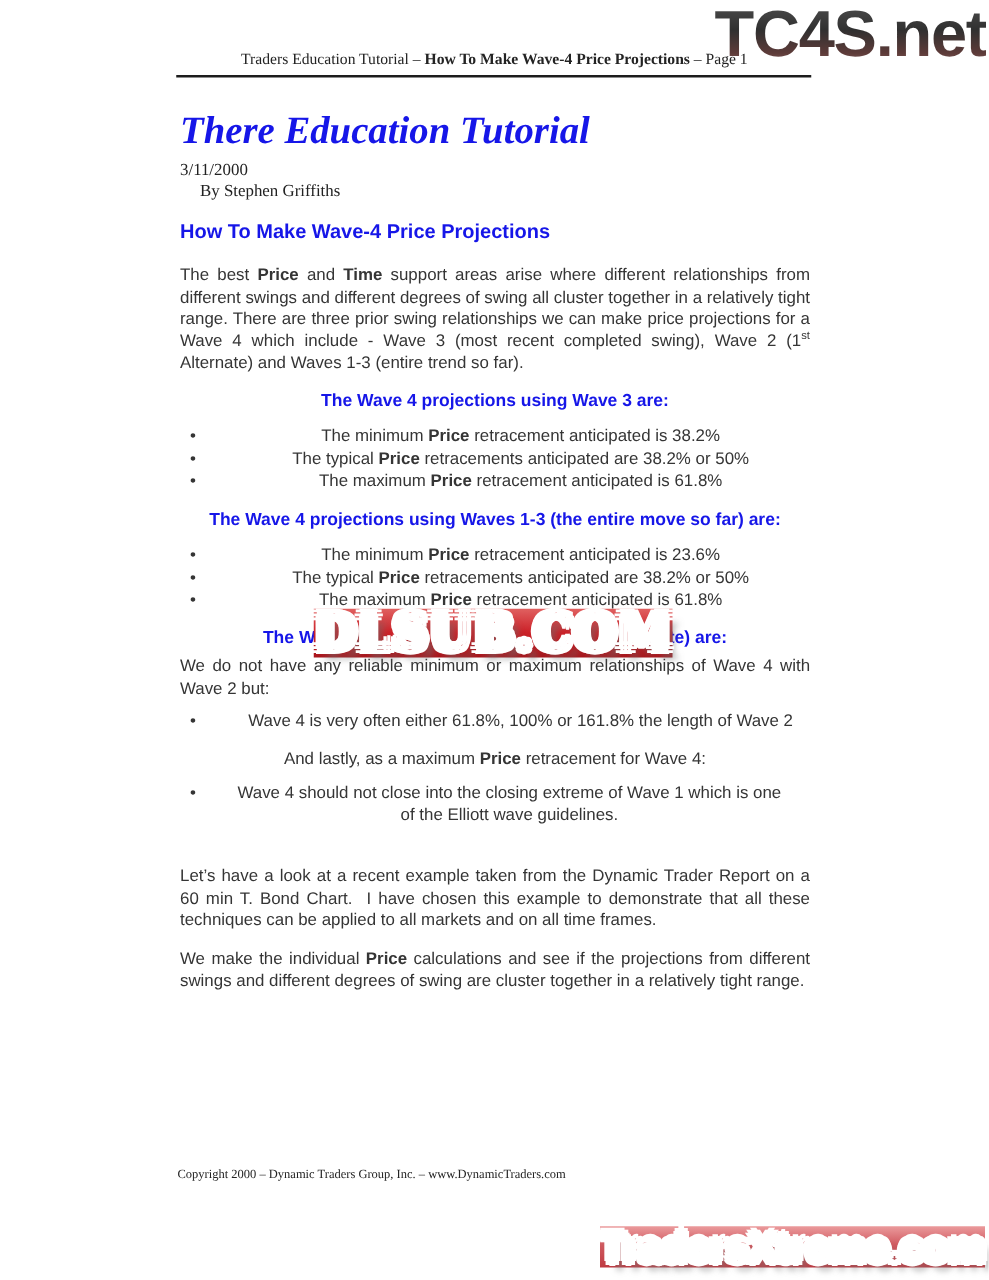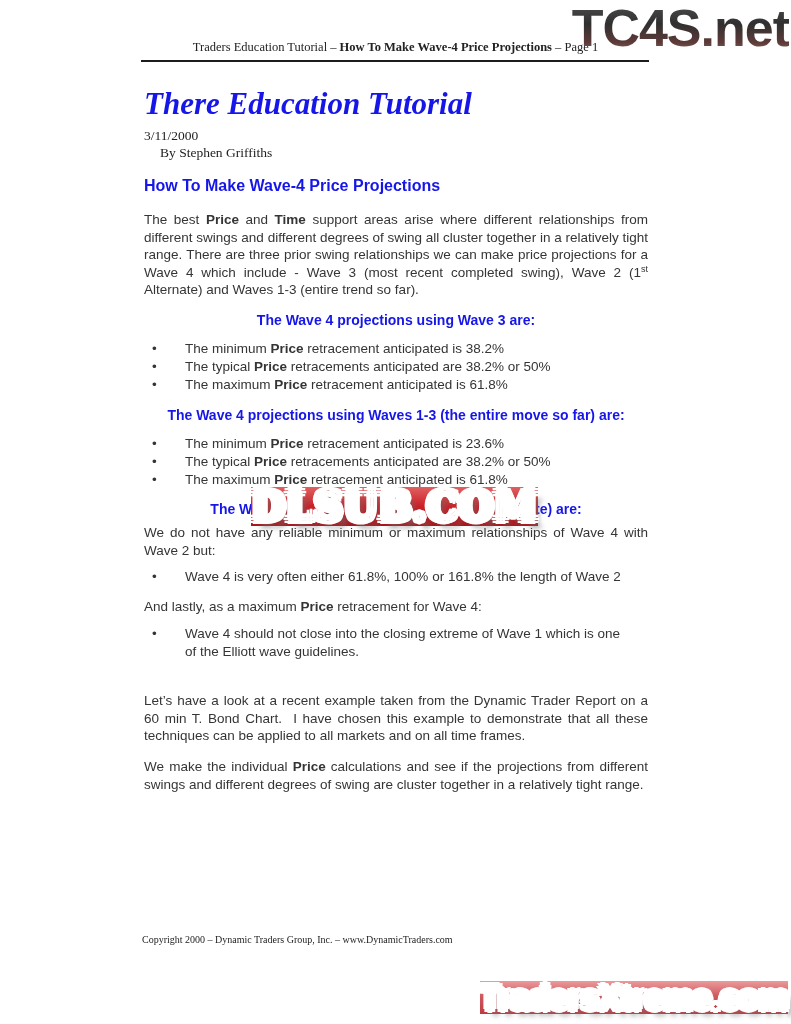--- a/index.html
+++ b/index.html
@@ -55,29 +55,29 @@
   }
   .sh{
     left:144px;width:504px;
     font-size:14px;font-weight:bold;color:var(--accent-blue);text-align:center;
   }
   .para{
     left:144px;width:504px;
     font-size:13.5px;line-height:17.5px;
     text-align:justify;
   }
-  .para.nojust{text-align:left;}
+  .para.nojust{text-align:center;}
 
   ul.blist{
     left:144px;width:504px;
     list-style:none;margin:0;padding:0;
   }
   .blist li{display:flex;font-size:13.5px;line-height:18px;}
   .blist .bullet{flex:0 0 41px;width:41px;padding-left:8px;}
-  .li-text{flex:1 1 auto;}
+  .li-text{flex:1 1 auto;text-align:center;}
   .li-narrow .li-text{max-width:445px;}
 
   .seg-b{font-weight:bold;}
   .seg-i{}
   .seg-sup{vertical-align:super;font-size:9px;line-height:0;}
 
   .page-footer{
     left:142px;top:934px;width:507px;
     text-align:left;
     font-family:"Liberation Serif",serif;

